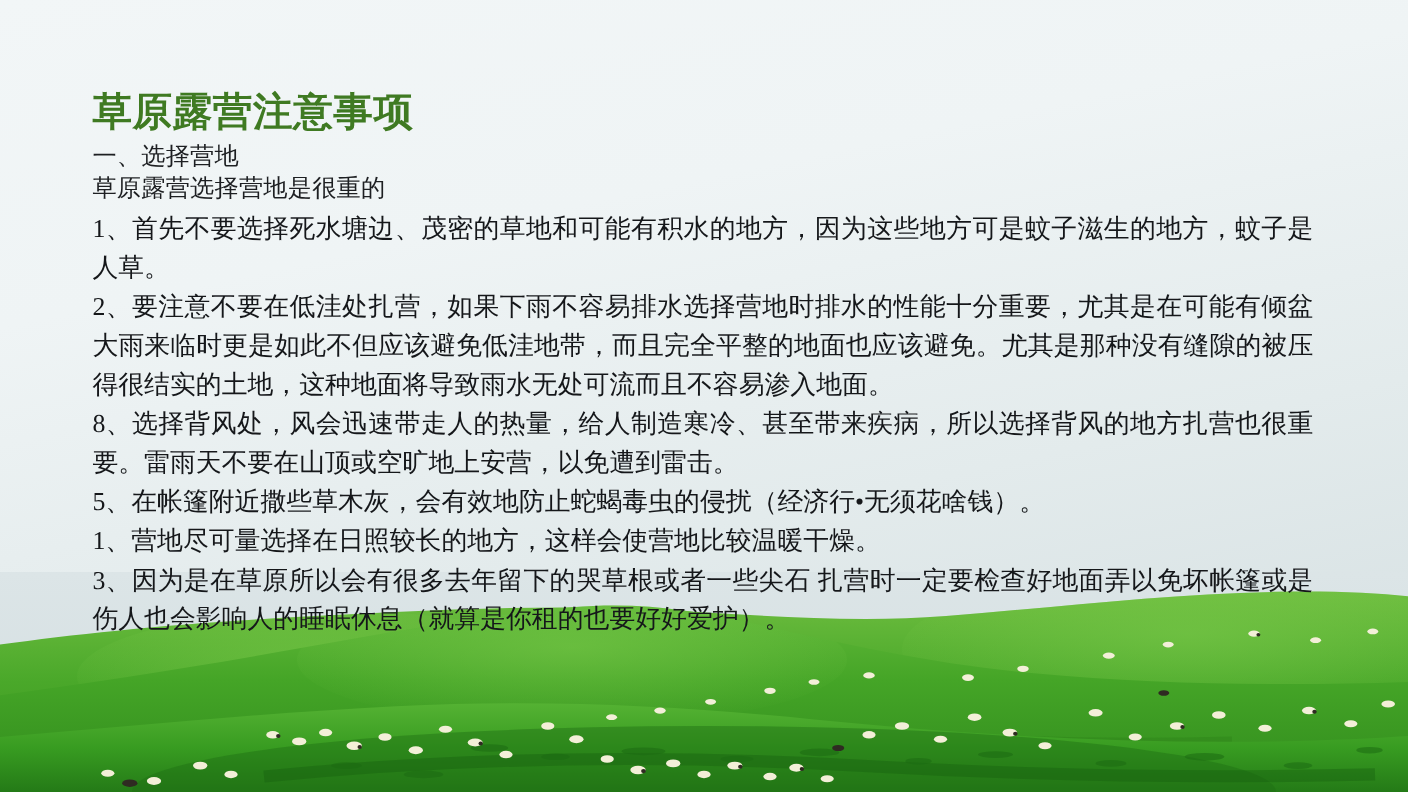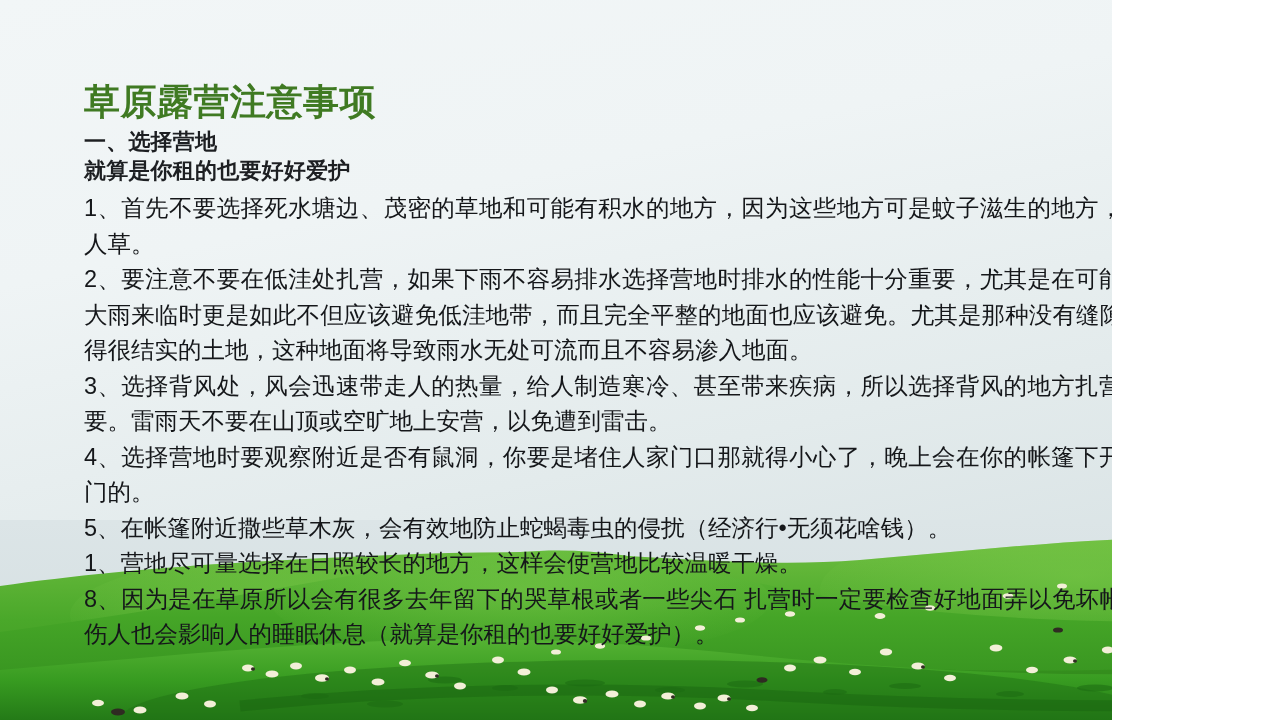--- a/index.html
+++ b/index.html
@@ -8,21 +8,21 @@
   }
   body {
     width: 1280px;
     height: 720px;
     overflow: hidden;
     font-family: "Liberation Sans", sans-serif;
   }
 
   #slide {
     position: relative;
-    width: 1112px;
+    width: 1280px;
     height: 720px;
     background: linear-gradient(168deg, #f2f6f7 0%, #eff4f5 30%, #e3ebec 62%, #d8e2e4 88%, #d2dde0 100%);
     overflow: hidden;
   }
 
   
   .photo {
     position: absolute;
     left: 0;
     bottom: 0;
@@ -51,33 +51,33 @@
     font-weight: bold;
     line-height: 44px;
     letter-spacing: 0.5px;
     color: #3f7a22;
   }
 
   .sub-head {
     margin: 0;
     font-family: "Liberation Sans", sans-serif;
     font-size: 22px;
-    font-weight: bold;
+    font-weight: normal;
     line-height: 29px;
     letter-spacing: 0.2px;
     color: #1d1f22;
   }
   .sub-head.first { margin-top: 3px; }
 
   .body-block {
     margin-top: 6px;
   }
   .para {
     margin: 0;
-    font-family: Liberation Sans, sans-serif;
+    font-family: Liberation Serif, serif;
     font-size: 23.5px;
     line-height: 35.5px;
     color: #15171a;
     text-align: justify;
     text-justify: inter-ideograph;
     letter-spacing: 0px;
   }
 </style>
 </head>
 <body>
@@ -244,26 +244,25 @@
       </g>
     </svg>
   </div>
 
   <div class="content">
 
     <h1 class="doc-title">草原露营注意事项</h1>
 
     <h2 class="sub-head first">一、选择营地</h2>
 
-    <h3 class="sub-head">就算是你租的也要好好爱护</h3>
+    <h3 class="sub-head">草原露营选择营地是很重的</h3>
 
     <div class="body-block">
       <p class="para">1、首先不要选择死水塘边、茂密的草地和可能有积水的地方，因为这些地方可是蚊子滋生的地方，蚊子是人草。</p>
       <p class="para">2、要注意不要在低洼处扎营，如果下雨不容易排水选择营地时排水的性能十分重要，尤其是在可能有倾盆大雨来临时更是如此不但应该避免低洼地带，而且完全平整的地面也应该避免。尤其是那种没有缝隙的被压得很结实的土地，这种地面将导致雨水无处可流而且不容易渗入地面。</p>
-      <p class="para">3、选择背风处，风会迅速带走人的热量，给人制造寒冷、甚至带来疾病，所以选择背风的地方扎营也很重要。雷雨天不要在山顶或空旷地上安营，以免遭到雷击。</p>
-      <p class="para">4、选择营地时要观察附近是否有鼠洞，你要是堵住人家门口那就得小心了，晚上会在你的帐篷下开一个新门的。</p>
+      <p class="para">8、选择背风处，风会迅速带走人的热量，给人制造寒冷、甚至带来疾病，所以选择背风的地方扎营也很重要。雷雨天不要在山顶或空旷地上安营，以免遭到雷击。</p>
       <p class="para">5、在帐篷附近撒些草木灰，会有效地防止蛇蝎毒虫的侵扰（经济行•无须花啥钱）。</p>
       <p class="para">1、营地尽可量选择在日照较长的地方，这样会使营地比较温暖干燥。</p>
-      <p class="para">8、因为是在草原所以会有很多去年留下的哭草根或者一些尖石 扎营时一定要检查好地面弄以免坏帐篷或是伤人也会影响人的睡眠休息（就算是你租的也要好好爱护）。</p>
+      <p class="para">3、因为是在草原所以会有很多去年留下的哭草根或者一些尖石 扎营时一定要检查好地面弄以免坏帐篷或是伤人也会影响人的睡眠休息（就算是你租的也要好好爱护）。</p>
     </div>
 
   </div>
 </div>
 
 </body></html>

